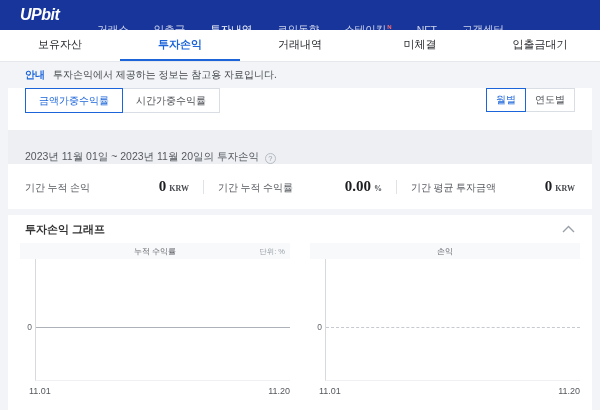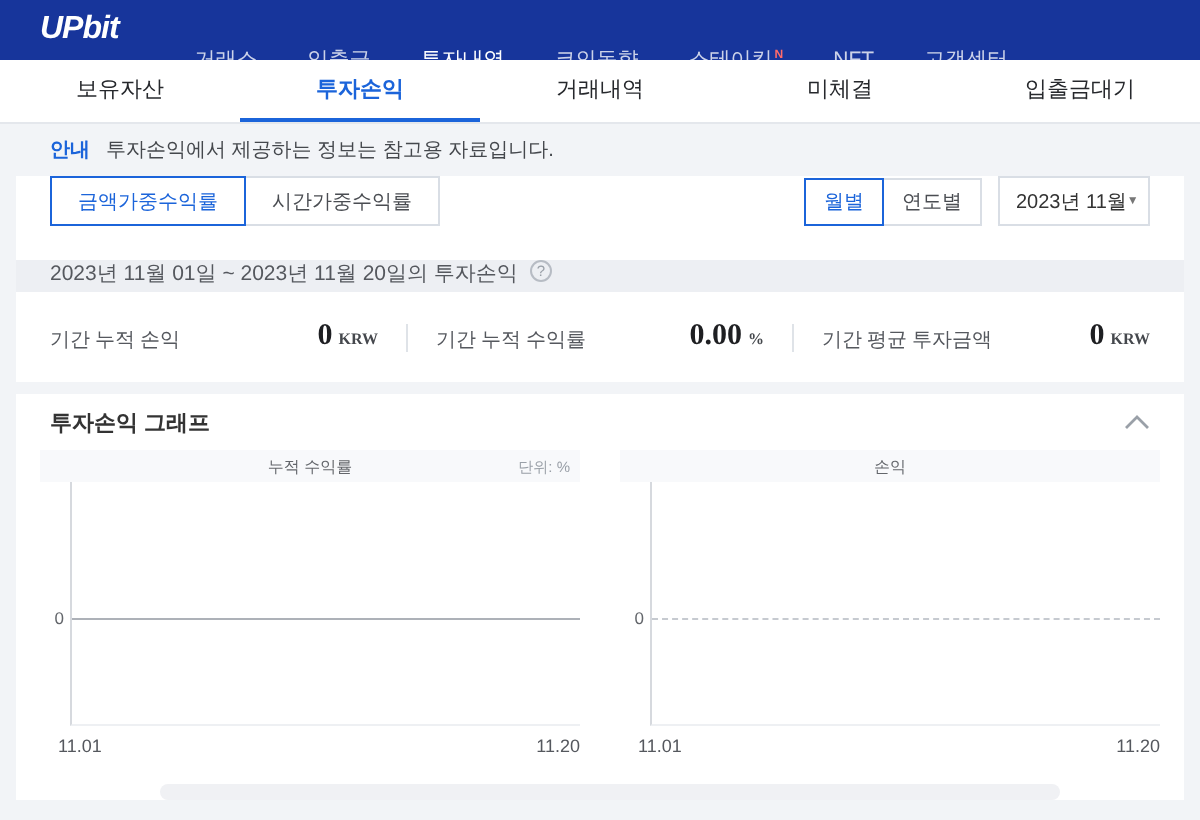--- a/index.html
+++ b/index.html
@@ -36,21 +36,21 @@
   .seg-btn:first-child { margin-left:0; }
   .seg-btn.active { border-color:#1b64da; color:#1b64da; z-index:1; position:relative; }
   .filter-right { display:flex; align-items:center; }
   .seg-btn.small { padding:0 9px; height:24px; }
   .dropdown { margin-left:8px; width:76px; height:25px; border:1px solid #d9dee5; display:flex;
     align-items:center; justify-content:space-between; padding:0 8px; font-size:10px; color:#333;
     background:#fff; cursor:pointer; white-space:nowrap; }
   .caret { font-size:6px; color:#777; }
 
   
-  .period-head { height:16px; background:#edeff3; display:flex; align-items:flex-start; padding:0 17px;
+  .period-head { height:34px; background:#edeff3; display:flex; align-items:flex-end; padding:0 17px;
     font-size:10.5px; color:#55585e; }
   .q-icon { width:11px; height:11px; border:1px solid #b7bcc4; border-radius:50%; color:#9aa0a8;
     font-size:7.5px; display:inline-flex; align-items:center; justify-content:center; margin-left:6px; }
   .stats-row { height:45px; display:flex; align-items:center; padding:0 17px; }
   .stat { flex:1; display:flex; align-items:flex-end; justify-content:space-between; min-width:0;font-family:Liberation Serif, serif; }
   .stat-label { font-size:10px; color:#55585e; white-space:nowrap; }
   .stat-value { font-size:15px; font-weight:700; color:#1e1f22; white-space:nowrap; }
   .stat-unit { font-size:8px; font-weight:700; color:#45484d; margin-left:3px; }
   .stat-divider { width:1px; height:14px; background:#dfe3e8; margin:0 14px; flex:none; }
 
@@ -113,24 +113,20 @@
   <div class="card filter-card">
     <div class="seg-group">
       <div class="seg-btn active">금액가중수익률</div>
       <div class="seg-btn">시간가중수익률</div>
     </div>
     <div class="filter-right">
       <div class="seg-group">
         <div class="seg-btn small active">월별</div>
         <div class="seg-btn small">연도별</div>
       </div>
-      <div class="dropdown">
-        <span>2023년 11월</span>
-        <span class="caret">▼</span>
-      </div>
     </div>
   </div>
 
   <div class="card">
     <div class="period-head">
       <span>2023년 11월 01일 ~ 2023년 11월 20일의 투자손익</span>
       <span class="q-icon">?</span>
     </div>
     <div class="stats-row">
       <div class="stat">

